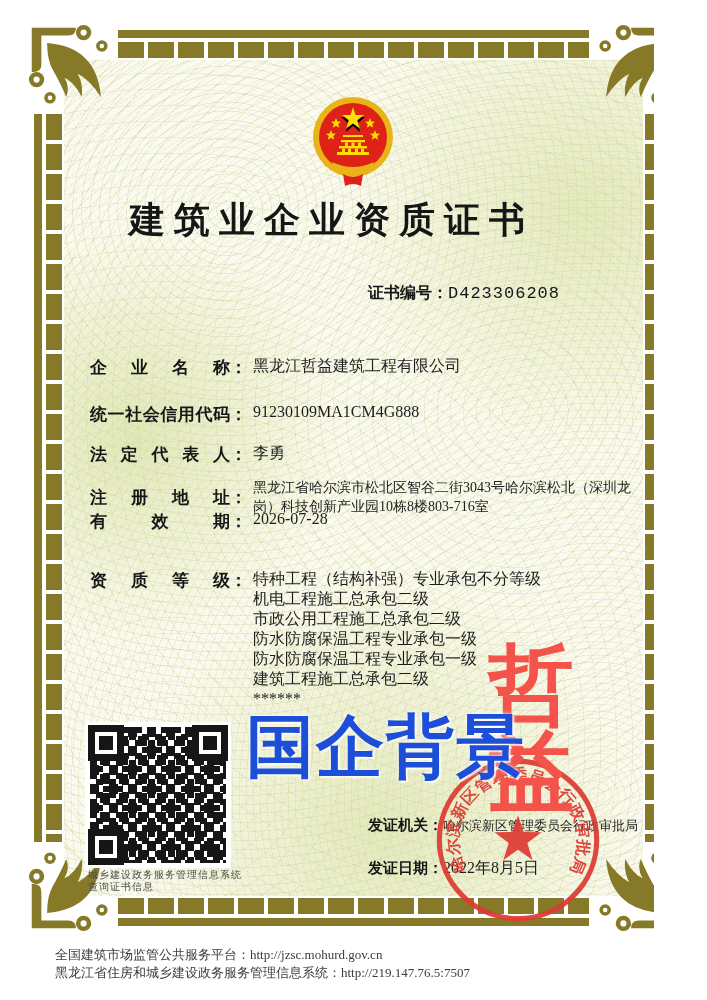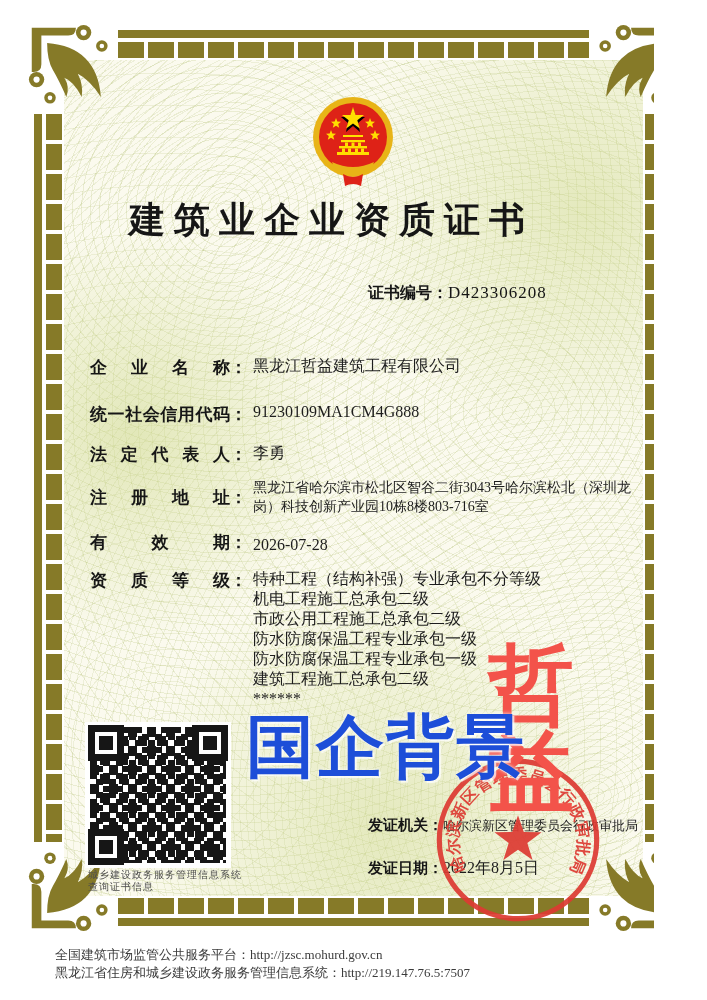--- a/index.html
+++ b/index.html
@@ -42,33 +42,33 @@
   }
   
   .emblem{position:absolute;left:312px;top:96px;width:82px;height:92px;}
   
   .title{
     position:absolute;left:0;right:0;top:196px;text-align:center;
     font-size:36px;font-weight:700;color:#161616;letter-spacing:9px;text-indent:9px;
   }
   .certno{position:absolute;left:368px;top:283px;font-size:16px;color:#161616;white-space:nowrap;}
   .certno .lbl{font-weight:700;}
-  .certno .val{font-family:Liberation Serif, serif;font-size:17px;letter-spacing:1px;}
+  .certno .val{font-family:Liberation Mono, monospace;font-size:17px;letter-spacing:1px;}
   
   .row{position:absolute;left:90px;display:flex;align-items:flex-start;}
   .flabel{
     display:inline-block;width:140px;font-weight:700;font-size:17px;color:#161616;
     text-align:justify;text-align-last:justify;-moz-text-align-last:justify;text-justify:inter-character;
   }
   .colon{font-weight:700;font-size:17px;color:#161616;margin-right:6px;}
   .fvalue{font-family:"Liberation Serif","DejaVu Serif",serif;font-size:16px;color:#1d1d1d;}
   .row.r1{top:356px;} .row.r2{top:403px;} .row.r3{top:443px;}
   .row.r4{top:478px;} .row.r4 .flabel,.row.r4 .colon{margin-top:8px;}
   .row.r4 .fvalue{width:390px;font-size:14px;line-height:19px;}
-  .row.r5{top:531px;align-items:flex-end;}
+  .row.r5{top:510px;}
   .row.r6{top:569px;}
   .quals{font-family:"Liberation Serif","DejaVu Serif",serif;font-size:16px;color:#1d1d1d;line-height:20px;}
   
   .wm-red{
     position:absolute;left:488px;top:642px;font-size:86px;font-weight:900;color:#f3534a;
     letter-spacing:4px;line-height:1;z-index:6;
   }
   .wm-blue{
     position:absolute;left:246px;top:712px;font-size:68px;font-weight:900;color:#1d4ed8;
     letter-spacing:2px;line-height:1;z-index:6;

